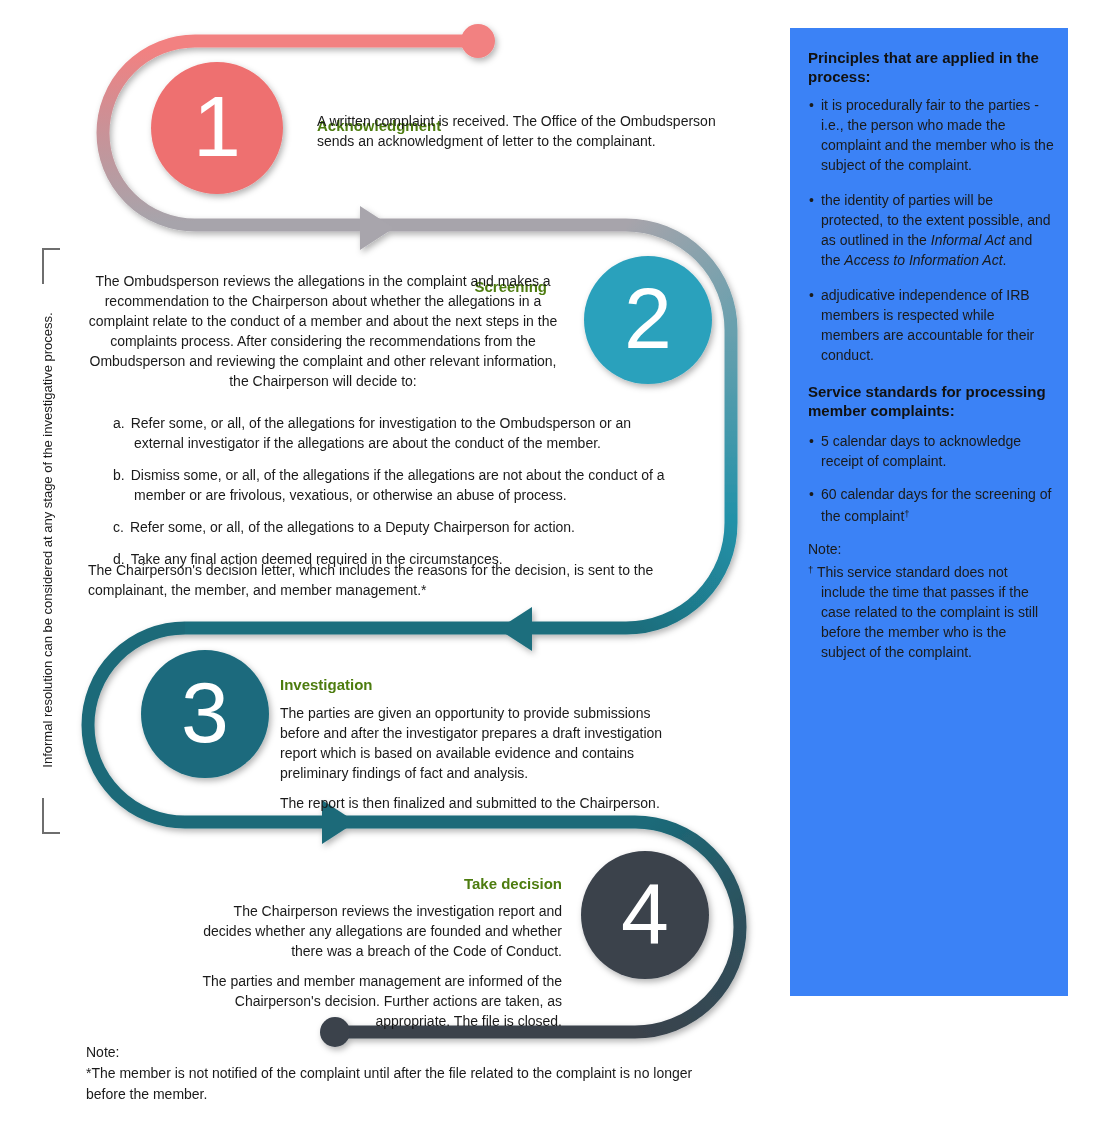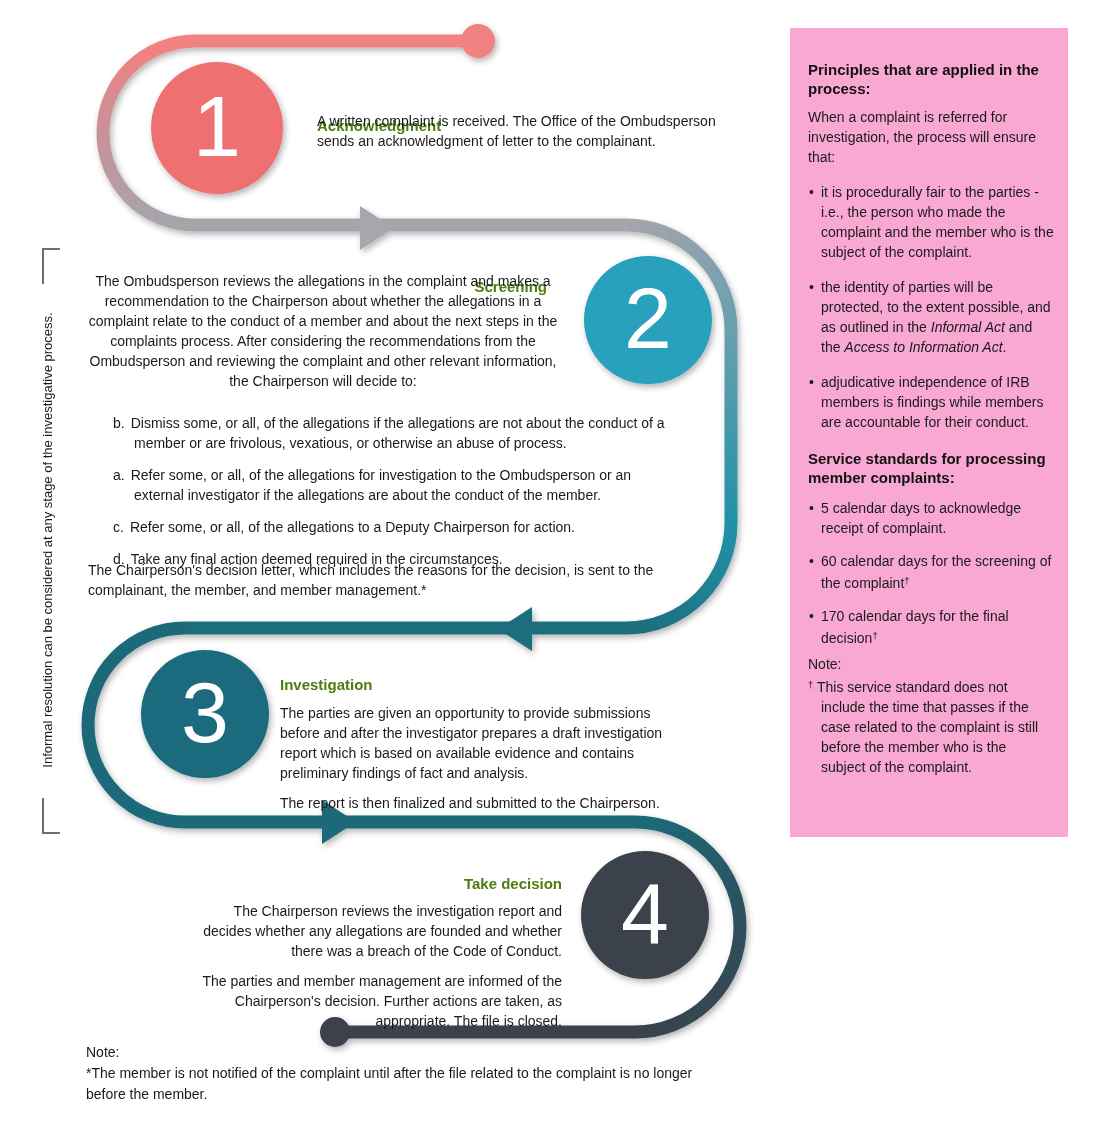--- a/index.html
+++ b/index.html
@@ -14,22 +14,22 @@
   .center{text-align:center;}
   .right{text-align:right;}
   .num{
     position:absolute;color:#ffffff;font-weight:300;text-align:center;
     font-size:86px;
   }
   .list-item{padding-left:21px;text-indent:-21px;margin-bottom:12px;font-size:14px;line-height:20px;}
   .list-item .marker{padding-right:6px;}
   
   .panel{
-    position:absolute;left:790px;top:28px;width:278px;height:809px;
-    background:#f9a8d4;box-sizing:border-box;padding:32px 14px 0 18px;
+    position:absolute;left:790px;top:28px;width:278px;height:968px;
+    background:#3b82f6;box-sizing:border-box;padding:20px 14px 0 18px;
   }
   .panel h3{font-size:15px;line-height:19px;margin:0 0 9px 0;color:#111;}
   .panel .intro{font-size:14px;line-height:20px;margin-bottom:15px;}
   .bul{position:relative;padding-left:13px;font-size:14px;line-height:20px;margin-bottom:15px;}
   .bul::before{content:"\2022";position:absolute;left:1px;top:0;}
   .s-bul{margin-bottom:13px;}
   .panel .h2{margin:17px 0 11px 0;}
   .dag{font-size:9.5px;vertical-align:4px;}
   .note-label{font-size:14px;line-height:20px;margin-bottom:1px;}
   .note-hang{font-size:14px;line-height:20px;padding-left:13px;text-indent:-13px;}
@@ -118,22 +118,22 @@
   <div class="brk-top"></div>
   <div class="brk-bot"></div>
   <div class="v-note">Informal resolution can be considered at any stage of the investigative process.</div>
 
   <div class="abs step-title" style="left:317px;top:85px;">Acknowledgment</div>
   <div class="abs body-text" style="left:317px;top:111px;width:432px;">A written complaint is received. The Office of the Ombudsperson sends an acknowledgment of letter to the complainant.</div>
 
   <div class="abs step-title right" style="left:85px;top:246px;width:462px;">Screening</div>
   <div class="abs body-text center" style="left:84px;top:271px;width:478px;">The Ombudsperson reviews the allegations in the complaint and makes a recommendation to the Chairperson about whether the allegations in a complaint relate to the conduct of a member and about the next steps in the complaints process. After considering the recommendations from the Ombudsperson and reviewing the complaint and other relevant information, the Chairperson will decide to:</div>
   <div class="abs" style="left:113px;top:413px;width:566px;">
+    <div class="list-item"><span class="marker">a.</span><span>Refer some, or all, of the allegations for investigation to the Ombudsperson or an external investigator if the allegations are about the conduct of the member.</span></div>
     <div class="list-item"><span class="marker">b.</span><span>Dismiss some, or all, of the allegations if the allegations are not about the conduct of a member or are frivolous, vexatious, or otherwise an abuse of process.</span></div>
-    <div class="list-item"><span class="marker">a.</span><span>Refer some, or all, of the allegations for investigation to the Ombudsperson or an external investigator if the allegations are about the conduct of the member.</span></div>
     <div class="list-item"><span class="marker">c.</span><span>Refer some, or all, of the allegations to a Deputy Chairperson for action.</span></div>
     <div class="list-item"><span class="marker">d.</span><span>Take any final action deemed required in the circumstances.</span></div>
   </div>
   <div class="abs body-text" style="left:88px;top:560px;width:584px;">The Chairperson's decision letter, which includes the reasons for the decision, is sent to the complainant, the member, and member management.*</div>
 
   <div class="abs" style="left:280px;top:644px;width:406px;">
     <div class="step-title" style="margin-bottom:10px;">Investigation</div>
     <div class="body-text">The parties are given an opportunity to provide submissions before and after the investigator prepares a draft investigation report which is based on available evidence and contains preliminary findings of fact and analysis.</div>
     <div class="body-text" style="margin-top:10px;">The report is then finalized and submitted to the Chairperson.</div>
   </div>
@@ -144,42 +144,38 @@
     <div class="body-text" style="margin-top:10px;">The parties and member management are informed of the Chairperson's decision. Further actions are taken, as appropriate. The file is closed.</div>
   </div>
 
   <div class="abs foot" style="left:86px;top:1042px;width:618px;">
     <div>Note:</div>
     <div>*The member is not notified of the complaint until after the file related to the complaint is no longer before the member.</div>
   </div>
 
   <div class="panel">
     <h3>Principles that are applied in the process:</h3>
-    <div class="intro">When a complaint is referred for investigation, the process will ensure that:</div>
 
     <div class="bul">
       <span>it is procedurally fair to the parties - i.e., the person who made the complaint and the member who is the subject of the complaint.</span>
     </div>
     <div class="bul">
       <span>the identity of parties will be protected, to the extent possible, and as outlined in the </span><i>Informal Act</i><span> and the </span><i>Access to Information Act</i><span>.</span>
     </div>
     <div class="bul">
-      <span>adjudicative independence of IRB members is findings while members are accountable for their conduct.</span>
+      <span>adjudicative independence of IRB members is respected while members are accountable for their conduct.</span>
     </div>
 
     <h3 class="h2">Service standards for processing member complaints:</h3>
 
     <div class="bul s-bul">
       <span>5 calendar days to acknowledge receipt of complaint.</span>
     </div>
     <div class="bul s-bul">
       <span>60 calendar days for the screening of the complaint</span><sup class="dag">†</sup>
-    </div>
-    <div class="bul" style="margin-bottom:6px;">
-      <span>170 calendar days for the final decision</span><sup class="dag">†</sup>
     </div>
 
     <div class="note-label">Note:</div>
     <div class="note-hang">
       <sup class="dag">†</sup> <span>This service standard does not include the time that passes if the case related to the complaint is still before the member who is the subject of the complaint.</span>
     </div>
   </div>
 
 </div>
 

